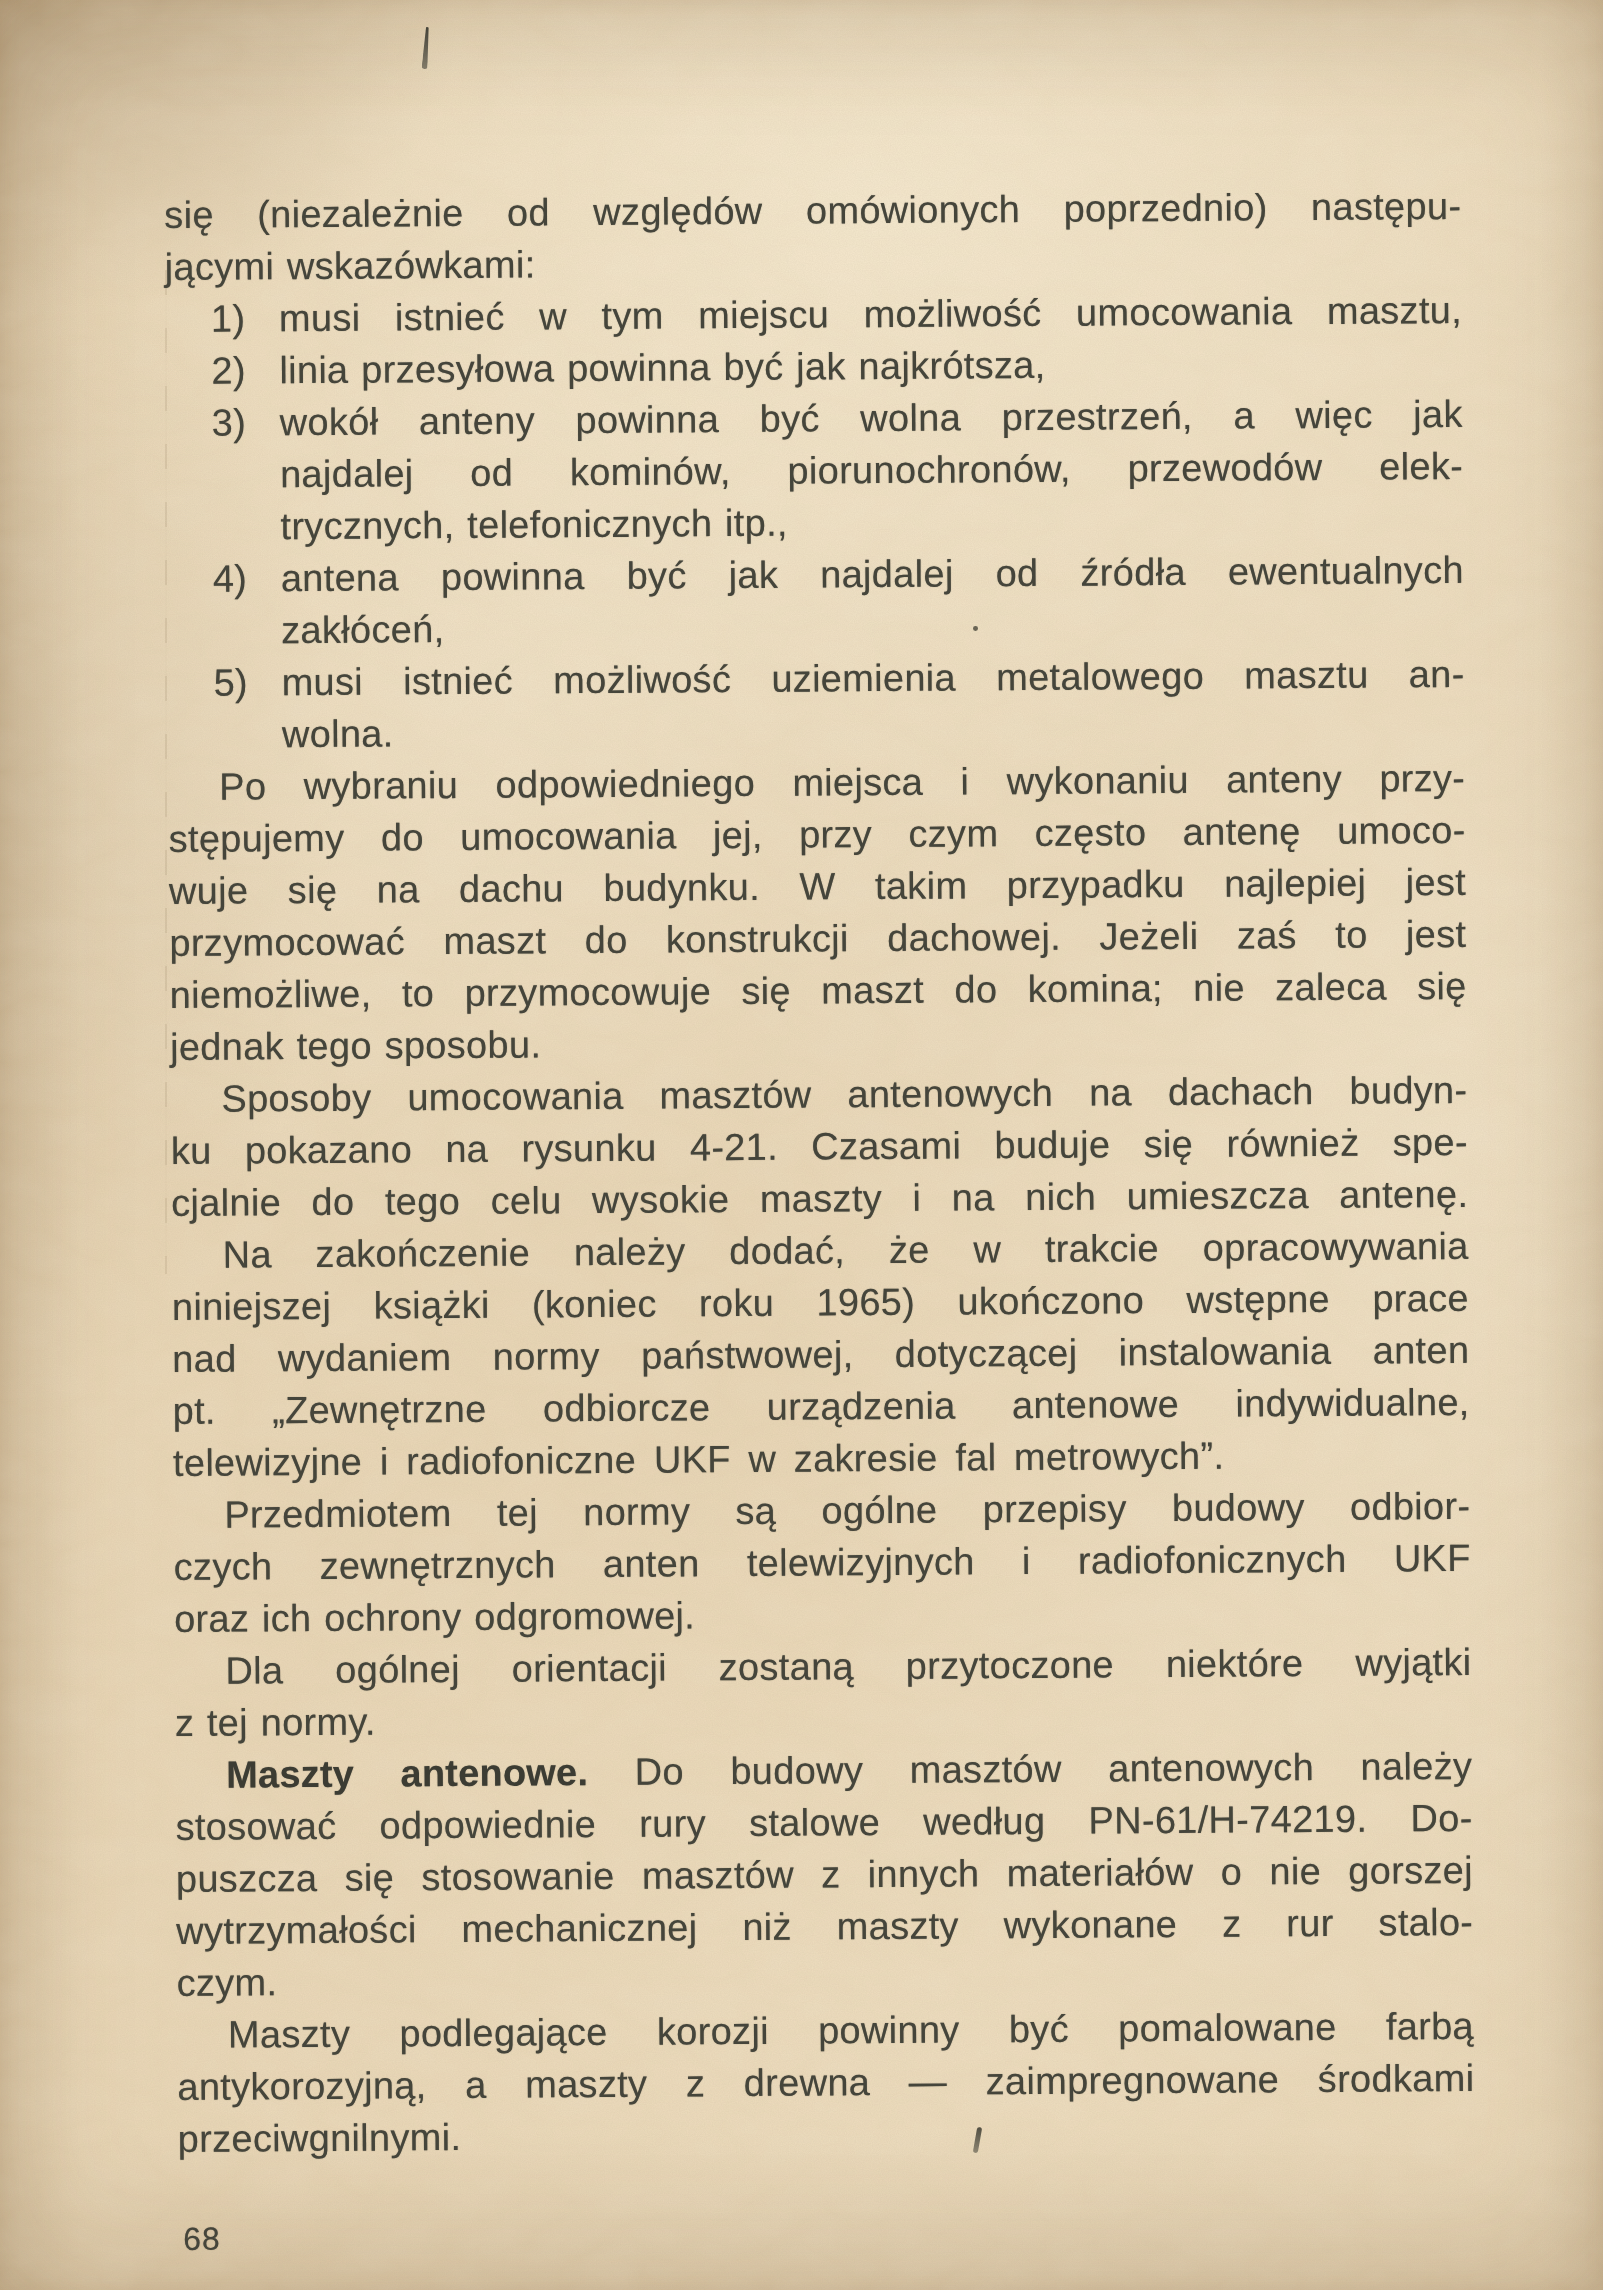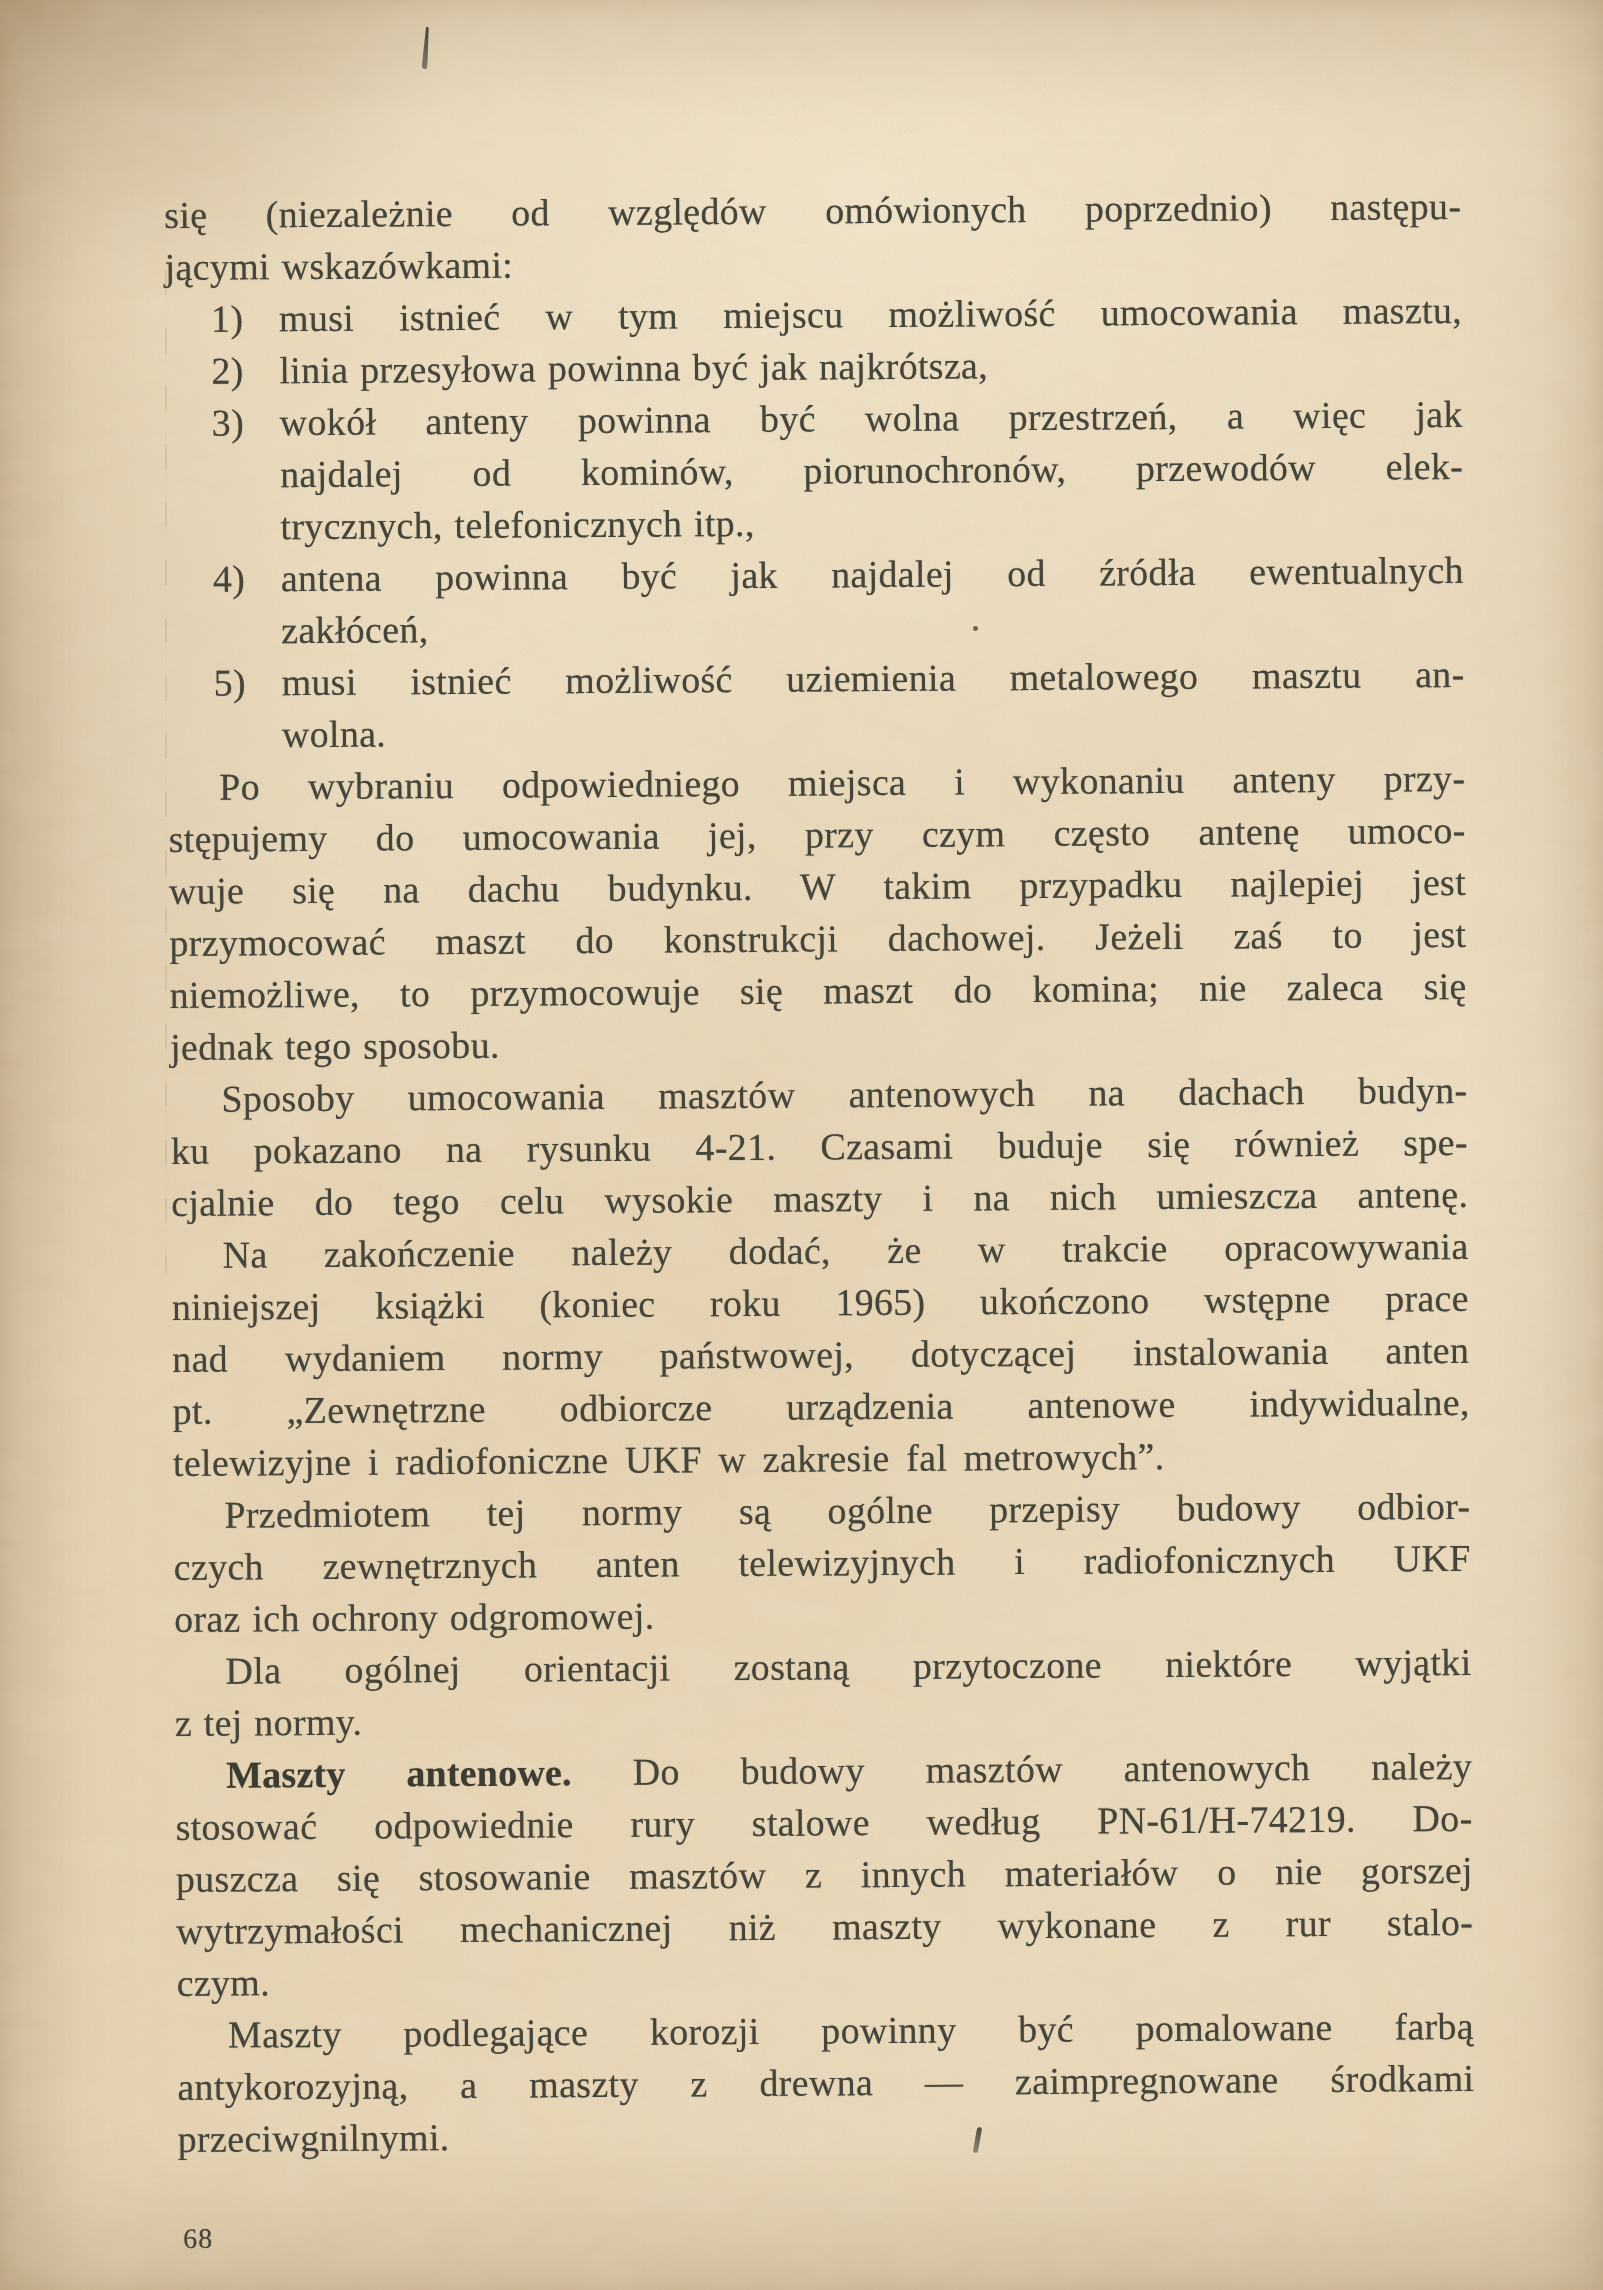--- a/index.html
+++ b/index.html
@@ -20,21 +20,21 @@
       linear-gradient(0deg, rgba(118,90,54,0.10), rgba(118,90,54,0) 7%),
       linear-gradient(180deg, rgba(122,94,58,0.07), rgba(122,94,58,0) 5%),
       radial-gradient(1255px 869px at 55% 9%, rgba(255,246,224,0.55), rgba(255,246,224,0) 70%),
       radial-gradient(966px 1448px at 88% 48%, rgba(255,247,228,0.30), rgba(255,247,228,0) 70%),
       radial-gradient(1062px 772px at 30% 32%, rgba(255,248,230,0.28), rgba(255,248,230,0) 65%),
       radial-gradient(1159px 869px at 60% 88%, rgba(250,238,212,0.25), rgba(250,238,212,0) 70%),
       #e9d6b5;
     box-shadow:
       inset 0 0 135px rgba(122,92,52,0.22),
       inset 0 0 21px rgba(122,92,52,0.12);
-    font-family: Liberation Serif, serif;
+    font-family: Liberation Sans, sans-serif;
   }
   .texture {
     position: absolute;
     left: 0; top: 0;
     width: 1604px; height: 2290px;
     pointer-events: none;
   }
   .text-block {
     position: absolute;
     left: 171px;
@@ -71,21 +71,21 @@
   }
   .line b {
     font-weight: 700;
     color: #3c3c33;
     letter-spacing: 0.2px;
   }
   .page-number {
     position: absolute;
     left: 4.8px;
     top: 2024px;
-    font-size: 28px;
+    font-size: 32px;
     letter-spacing: 1px;
   }
   .ink-tick {
     position: absolute;
     left: 423px;
     top: 27px;
     width: 5.8px;
     height: 42px;
     background: linear-gradient(180deg, rgba(52,52,44,0.9), rgba(52,52,44,0.55));
     border-radius: 2.9px;

